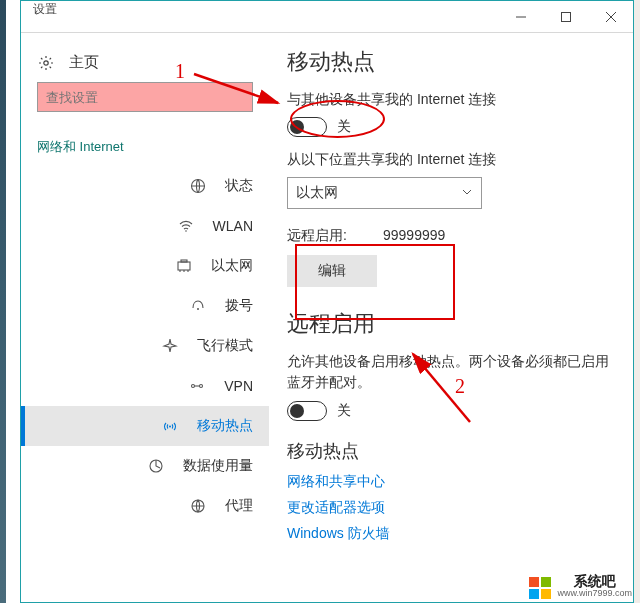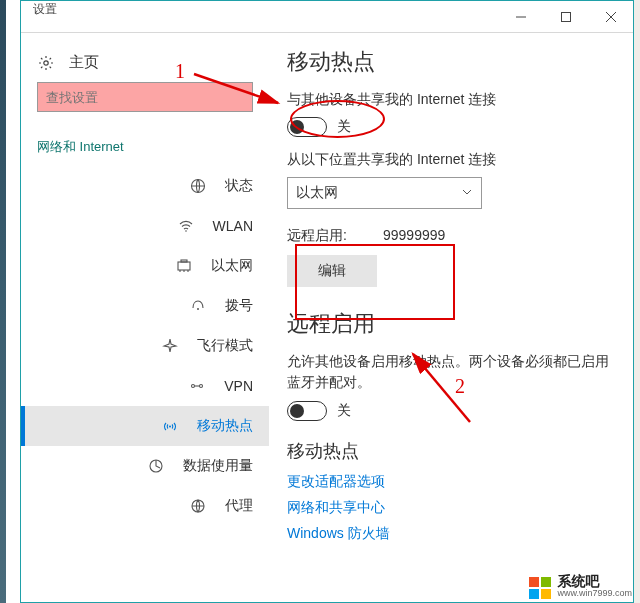--- a/index.html
+++ b/index.html
@@ -138,21 +138,21 @@
   .wm {
     position:absolute; right:8px; bottom:4px;
     display:flex; align-items:flex-end;
     z-index:60;
   }
   .wm-logo { display:grid; grid-template-columns:10px 10px; grid-template-rows:10px 10px; gap:2px; margin-right:6px;}
   .wm-logo div:nth-child(1){background:#f25022;}
   .wm-logo div:nth-child(2){background:#7fba00;}
   .wm-logo div:nth-child(3){background:#00a4ef;}
   .wm-logo div:nth-child(4){background:#ffb900;}
-  .wm-text { font-size:14px; line-height:1.1; color:#222;}
+  .wm-text { font-size:14px; line-height:1.1; color:#222;text-align:center;}
   .wm-text .t1{ font-weight:bold; font-size:14px;}
   .wm-text .t2{ font-size:9px; color:#666;}
   .icon svg { display:block; }
 </style>
 </head>
 <body>
 
 <div class="left-edge"></div>
 <div class="white-gap"></div>
 
@@ -324,22 +324,22 @@
       <h2>远程启用</h2>
       <div class="desc">允许其他设备启用移动热点。两个设备必须都已启用蓝牙并配对。</div>
       <div class="toggle-row">
         <div class="toggle">
             <div class="knob"></div>
           </div>
         <span>关</span>
       </div>
 
       <h3>移动热点</h3>
+      <div class="link">网络和共享中心</div>
       <div class="link">更改适配器选项</div>
-      <div class="link">网络和共享中心</div>
       <div class="link">Windows 防火墙</div>
     </div>
   </div>
 </div>
 
 <div class="anno label1">1</div>
 <div class="anno label2">2</div>
 
 <svg class="anno-svg">
 

